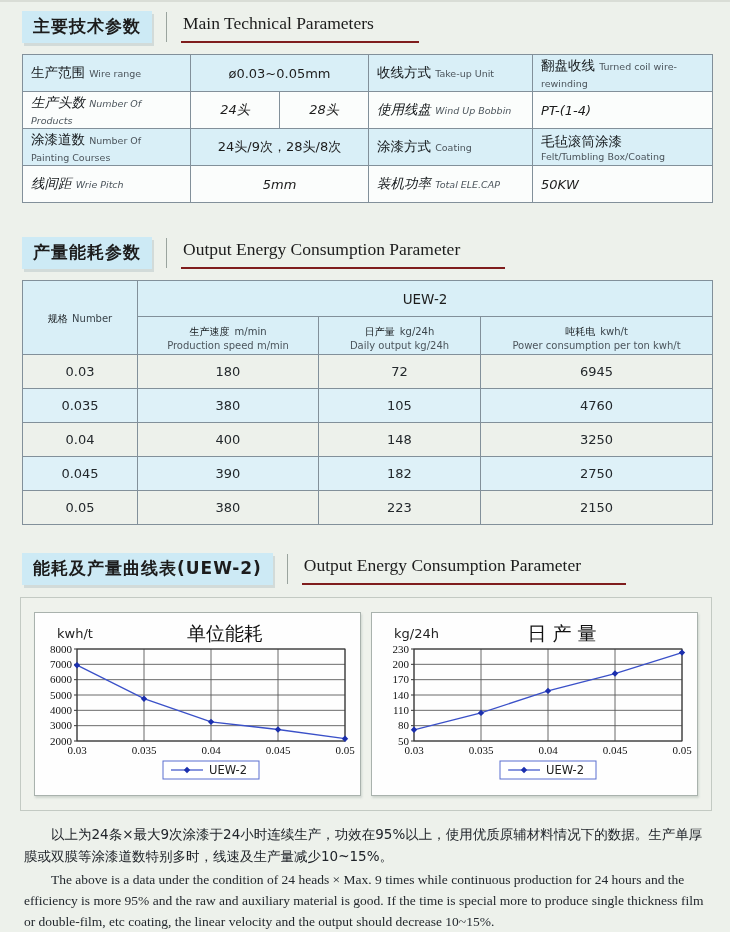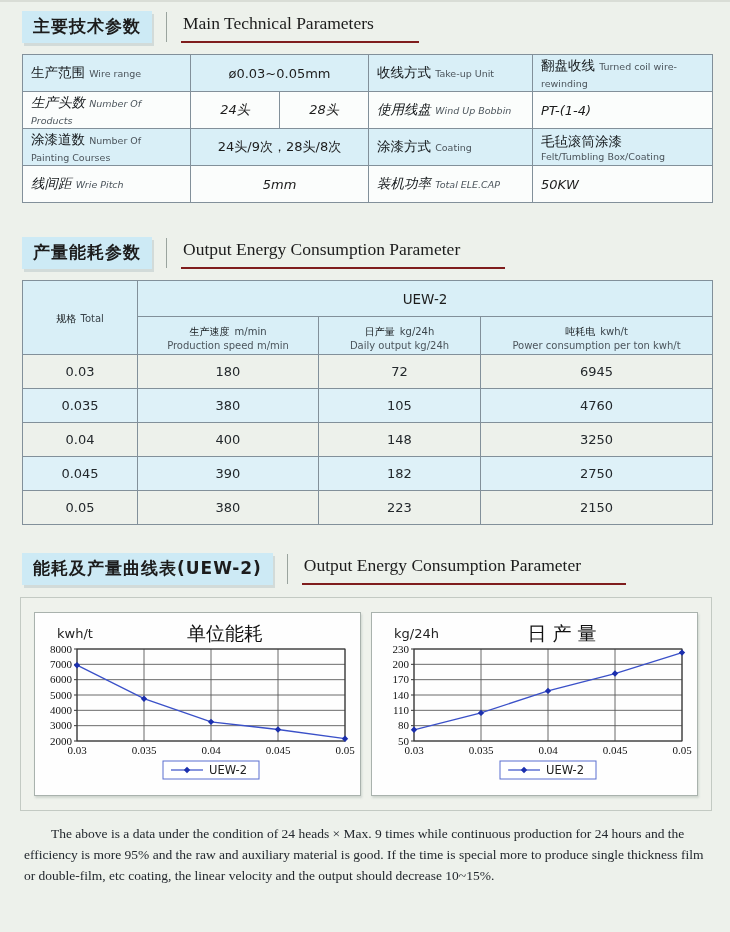--- a/index.html
+++ b/index.html
@@ -146,21 +146,21 @@
 
 <table class="t2">
   <colgroup>
       <col style="width:115px">
       <col style="width:181px">
       <col style="width:162px">
       <col style="width:232px">
     </colgroup>
   <tbody>
       <tr class="group-row">
-    <th class="hdr" rowspan="2"><span class="sub-zh">规格</span> <span class="sub-unit">Total</span></th>
+    <th class="hdr" rowspan="2"><span class="sub-zh">规格</span> <span class="sub-unit">Number</span></th>
     <th class="hdr" colspan="3">UEW-2</th>
   </tr>
   <tr class="sub-row">
     <th class="hdr"><span class="sub-zh">生产速度</span> <span class="sub-unit">m/min</span><span class="sub-en">Production speed m/min</span></th>
     <th class="hdr"><span class="sub-zh">日产量</span> <span class="sub-unit">kg/24h</span><span class="sub-en">Daily output kg/24h</span></th>
     <th class="hdr"><span class="sub-zh">吨耗电</span> <span class="sub-unit">kwh/t</span><span class="sub-en">Power consumption per ton kwh/t</span></th>
   </tr>
   <tr class="data-row">
     <td>0.03</td>
     <td>180</td>
@@ -293,14 +293,15 @@
         <path d="M310 36.377777777777766 L313.2 39.57777777777777 L310 42.77777777777777 L306.8 39.57777777777777 Z" fill="#1b2fae"></path>
         <rect x="128" y="148" width="96" height="18" fill="#fff" stroke="#5a6fd0" stroke-width="1"></rect>
         <line x1="136" y1="157" x2="168" y2="157" stroke="#3a50c8" stroke-width="1.2"></line>
         <path d="M152 153.8 L155.2 157 L152 160.2 L148.8 157 Z" fill="#1b2fae"></path>
         <text x="174" y="161" font-size="11.5" fill="#222" font-family="&quot;DejaVu Sans&quot;,sans-serif">UEW-2</text>
       </svg>
     </div>
 </div>
 
 <div class="footer">
+  <p class="footer-zh">以上为24条×最大9次涂漆于24小时连续生产，功效在95%以上，使用优质原辅材料情况下的数据。生产单厚膜或双膜等涂漆道数特别多时，线速及生产量减少10~15%。</p>
   <p class="footer-en">The above is a data under the condition of 24 heads × Max. 9 times while continuous production for 24 hours and the efficiency is more 95% and the raw and auxiliary material is good. If the time is special more to produce single thickness film or double-film, etc coating, the linear velocity and the output should decrease 10~15%.</p>
 </div>
 
 </body></html>

